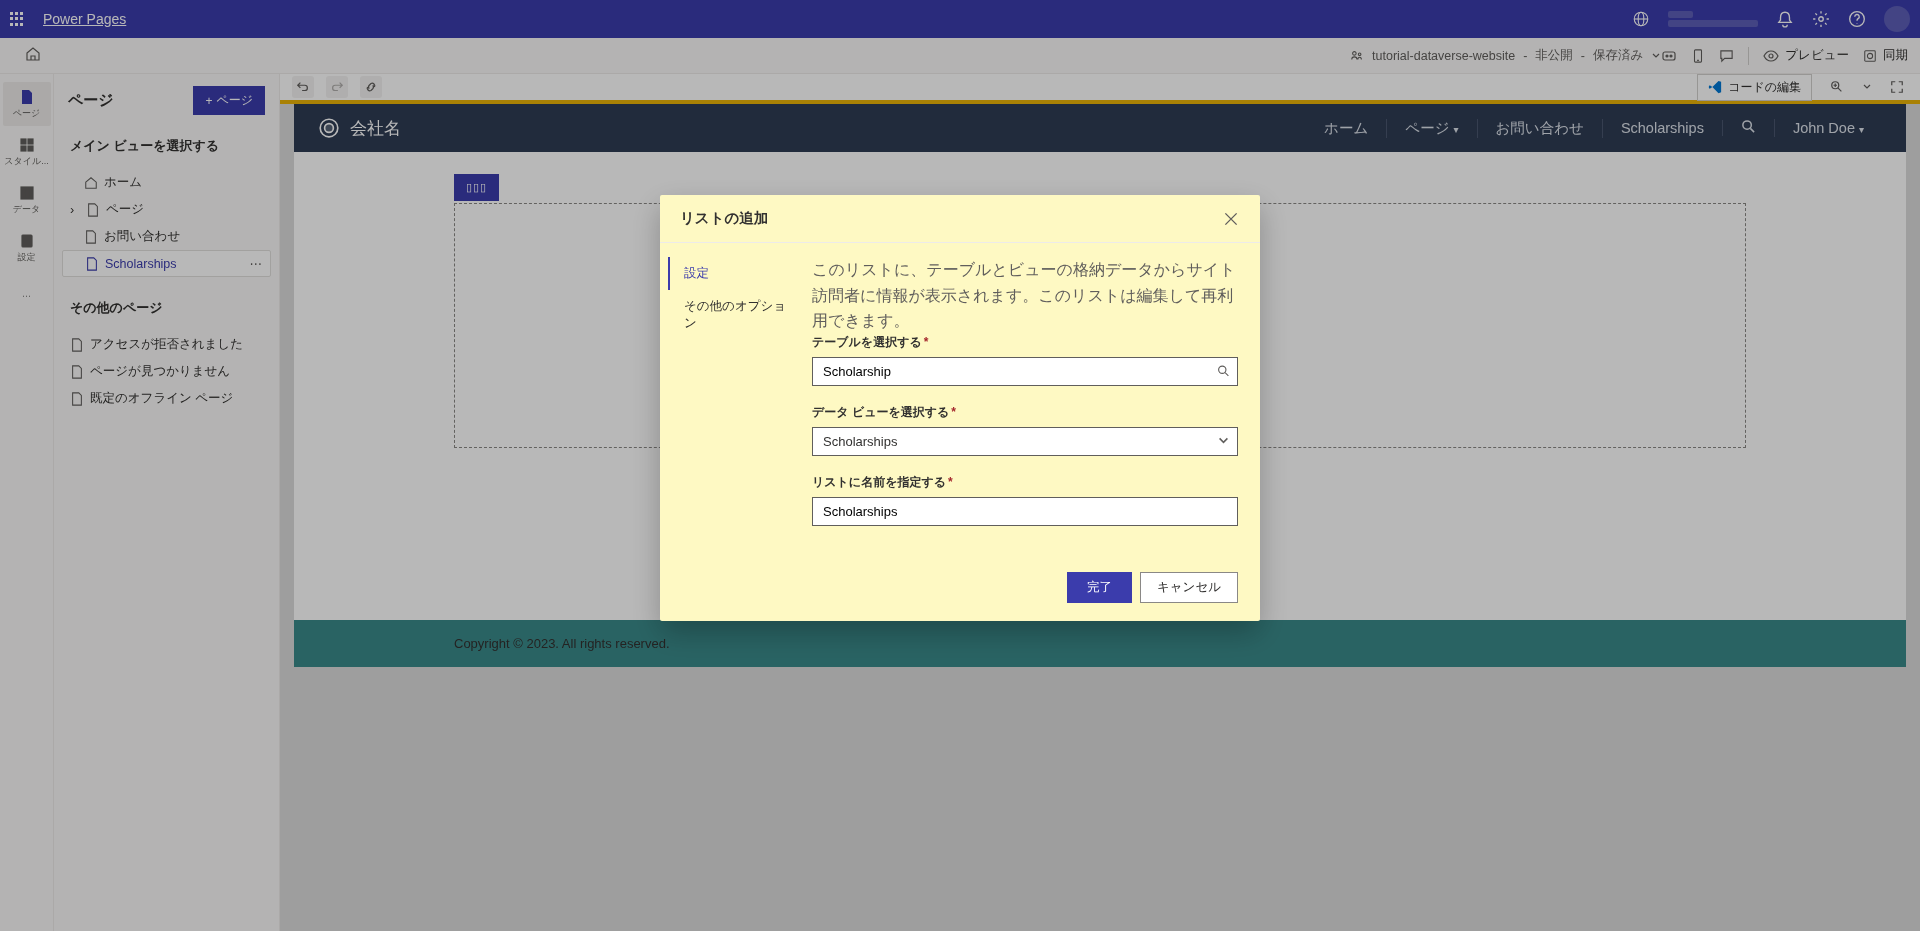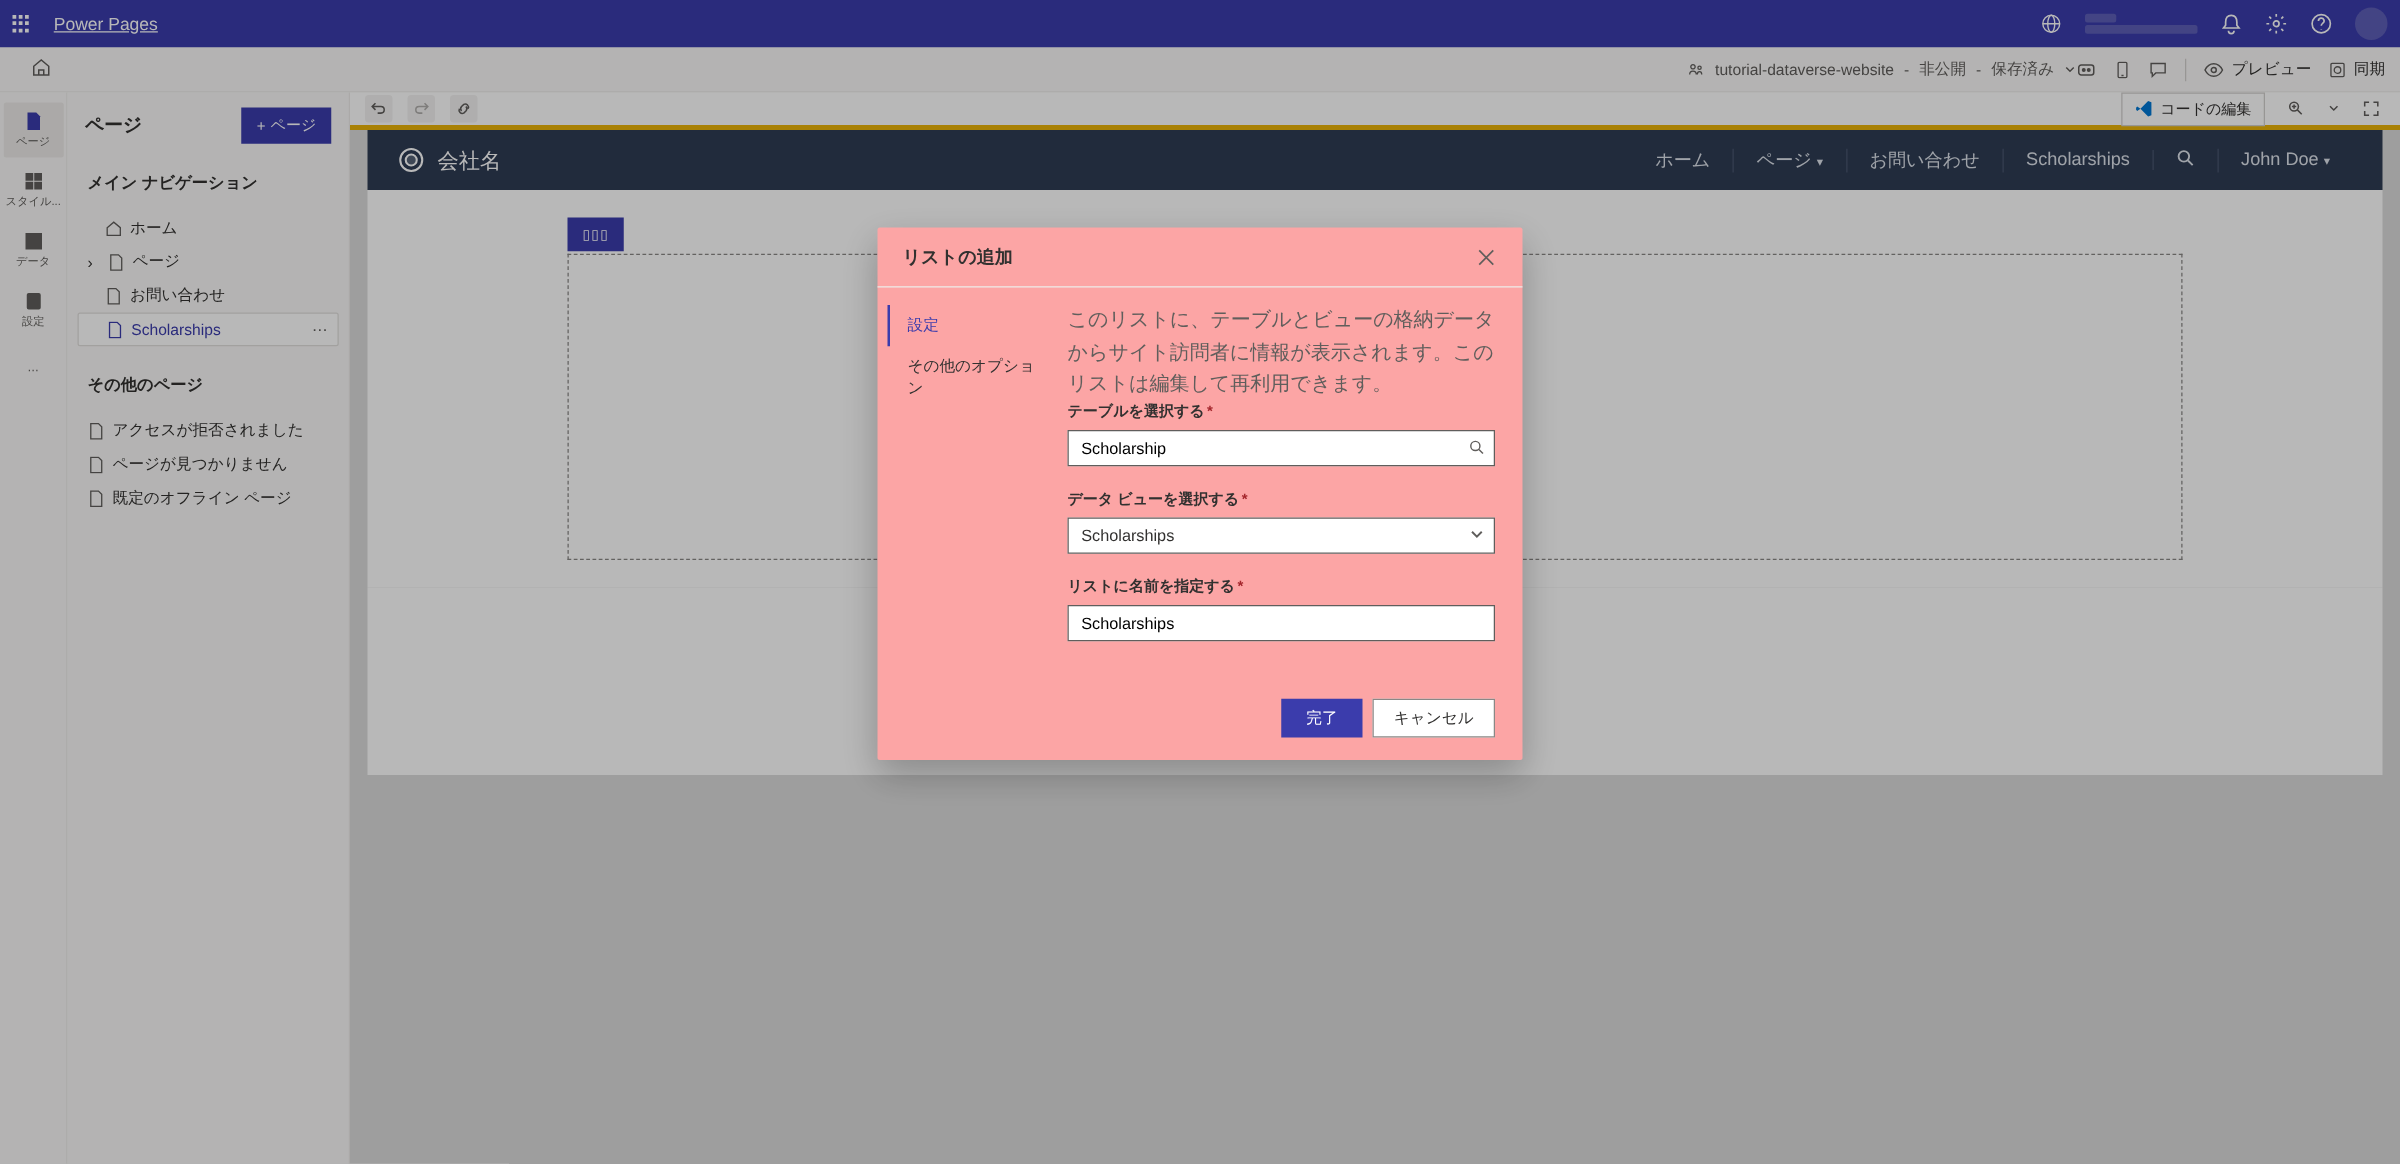--- a/index.html
+++ b/index.html
@@ -69,21 +69,21 @@
     .dropzone-area { margin: 0 14px; background: #fff; padding: 22px 160px; }
     .component-badge { background: #3b3cac; color: #fff; padding: 7px 12px; font-size: 11px; display: inline-flex; align-items: center; gap: 6px; }
     .dropzone { margin-top: 2px; border: 1px dashed #8a8886; height: 245px; }
     .site-gap { margin: 0 14px; background: #fff; height: 150px; }
     .site-footer { margin: 0 14px; background: #3a8a8a; padding: 16px 160px; color: #323130; font-size: 13px; }
 
     
     .dimmer { position: fixed; inset: 0; background: rgba(0,0,0,0.28); z-index: 100; }
     
     
-    .modal { position: fixed; left: 50%; top: 182px; transform: translateX(-50%); width: 516px; background: #fca5a5; z-index: 101; box-shadow: 0 12px 30px rgba(0,0,0,0.25); border-radius: 2px; }
+    .modal { position: fixed; left: 50%; top: 195px; transform: translateX(-50%); width: 600px; background: #fef9c3; z-index: 101; box-shadow: 0 12px 30px rgba(0,0,0,0.25); border-radius: 2px; }
     .modal-header { padding: 14px 20px; border-bottom: 1px solid #edebe9; display: flex; align-items: center; justify-content: space-between; }
     .modal-title { font-size: 14.5px; font-weight: 600; }
     .modal-close { cursor: pointer; width: 18px; height: 18px; }
     .modal-body { display: flex; padding: 14px 0 0 0; }
     .modal-tabs { width: 152px; padding: 0 8px; }
     .modal-tab { padding: 8px 14px; font-size: 12.5px; cursor: pointer; border-left: 2px solid transparent; }
     .modal-tab.active { color: #3b3cac; border-left: 2px solid #3b3cac; }
     .modal-content { flex: 1; padding: 0 22px 10px 0; }
     .modal-desc { font-size: 16px; color: #605e5c; line-height: 1.6; }
     .form-label { font-size: 12px; font-weight: 600; margin-bottom: 6px; display: block; }
@@ -252,21 +252,21 @@
   </div>
 
   <div class="pages-panel">
     <div class="pages-header">
       <div class="pages-title">ページ</div>
       <button class="add-page-btn">
         <span>+</span>
         <span>ページ</span>
       </button>
     </div>
-    <div class="nav-section-title">メイン ナビゲーション</div>
+    <div class="nav-section-title">メイン ビューを選択する</div>
     <ul class="tree">
       <li class="tree-item indent-1">
         <span class="file-ico">
             <svg viewBox="0 0 16 16" fill="none" stroke="#605e5c" stroke-width="1.2">
               <path d="M2 7 L8 2 L14 7 V14 H2 Z"></path>
             </svg>
           </span>
         <span>ホーム</span>
       </li>
       <li class="tree-item">
@@ -388,20 +388,23 @@
           <a><span>John Doe</span><span style="font-size:10px;margin-left:4px;">▾</span></a>
         </div>
       </div>
       <div class="dropzone-area">
         <div class="component-badge">
           <span style="letter-spacing:1px;">▯▯▯</span>
         </div>
         <div class="dropzone"></div>
       </div>
       <div class="site-gap"></div>
+      <div class="site-footer">
+        <span>Copyright © 2023. All rights reserved.</span>
+      </div>
     </div>
   </div>
 </div>
 
 <div class="dimmer"></div>
 <div class="modal">
   <div class="modal-header">
     <div class="modal-title">リストの追加</div>
     <div class="modal-close">
       <svg viewBox="0 0 16 16" fill="none" stroke="#605e5c" stroke-width="1.2">

